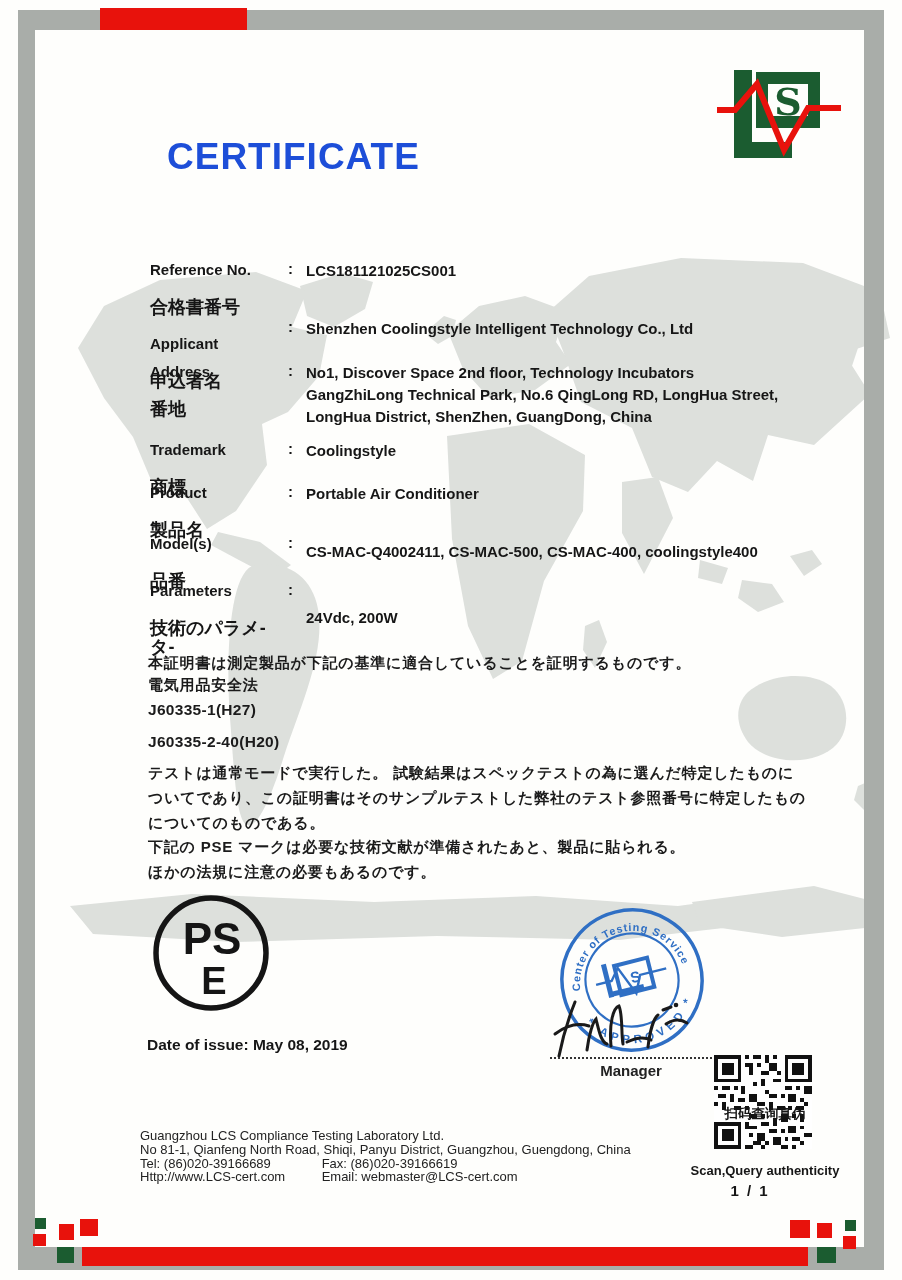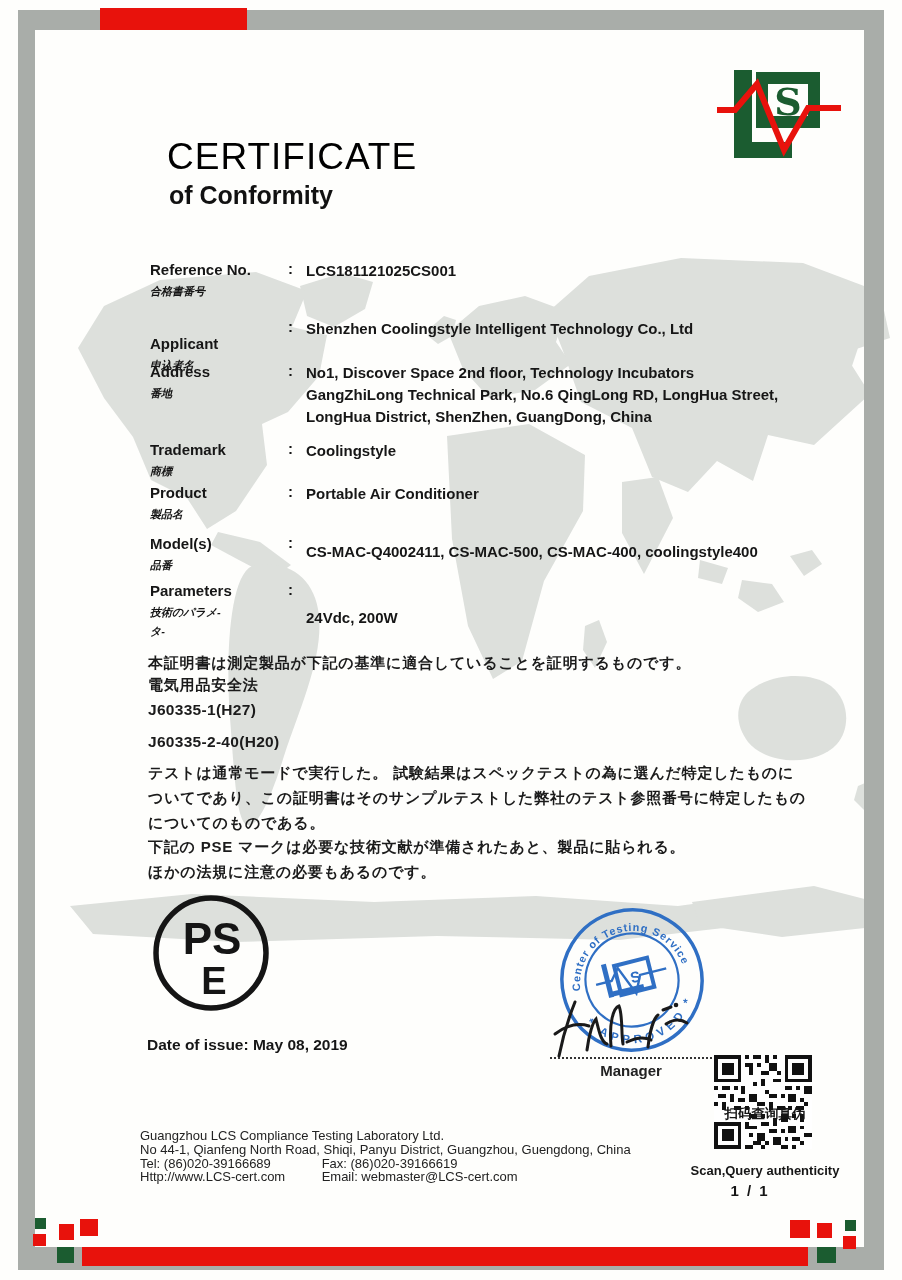--- a/index.html
+++ b/index.html
@@ -16,30 +16,30 @@
   .deco  { position:absolute; z-index:2; }
   .red   { background:#e8120c; }
   .green { background:#1b5c30; }
 
   
   .map { position:absolute; left:0; top:0; z-index:0; }
 
   
   .title {
     position:absolute; left:167px; top:136px; z-index:3;
-    font-size:37px; font-weight:normal; letter-spacing:1px; color:#000000;
+    font-size:37px; font-weight:bold; letter-spacing:1px; color:#1d4ed8;
   }
   .subtitle {
     position:absolute; left:169px; top:181px; z-index:3;
     font-size:25px; font-weight:bold; color:#111;
   }
 
   
   .f-label { position:absolute; left:150px; z-index:3; font-weight:bold; font-size:15px; line-height:19px; }
-  .f-label .native { display:block; font-weight:600; font-size:11px; margin-top:3px; white-space:pre-line;font-style:italic; }
+  .f-label .native { display:block; font-weight:600; font-size:18px; margin-top:19px; white-space:pre-line; }
   .f-colon { position:absolute; left:288px; z-index:3; font-weight:bold; font-size:15px; }
   .f-value { position:absolute; left:306px; z-index:3; font-weight:bold; font-size:15px;
              line-height:22px; width:545px; white-space:pre-line; }
 
   
   .stmt { position:absolute; left:148px; z-index:3; font-size:15px; font-weight:600;
           letter-spacing:0.8px; color:#1b1b1b; }
   .stmt.wide { width:660px; line-height:25px; }
   .stmt.std  { font-size:15.5px; font-weight:bold; letter-spacing:0.3px; }
 
@@ -110,21 +110,20 @@
 
   <svg class="abs" style="left:715px; top:66px; z-index:3;" width="132" height="102" viewBox="0 0 132 102">
     <rect x="19" y="4" width="18" height="88" fill="#1b5c30"></rect>
     <rect x="19" y="76" width="58" height="16" fill="#1b5c30"></rect>
     <rect x="47" y="12" width="52" height="44" fill="none" stroke="#1b5c30" stroke-width="12"></rect>
     <text x="73" y="49" font-family="'DejaVu Serif', serif" font-size="38" font-weight="bold" fill="#1b5c30" text-anchor="middle">S</text>
     <polyline points="2,44 20,44 42,18 69,84 93,42 126,42" fill="none" stroke="#e8120c" stroke-width="6"></polyline>
   </svg>
 
   <div class="title">CERTIFICATE</div>
-  <div class="subtitle">of Conformity</div>
 
   <div class="f-label" style="top:260px;">
     <span>Reference No.</span>
     <span class="native">合格書番号</span>
   </div>
   <div class="f-colon" style="top:260px;">:</div>
   <div class="f-value" style="top:260px;">LCS181121025CS001</div>
 
   <div class="f-label" style="top:334px;">
     <span>Applicant</span>
@@ -305,21 +304,21 @@
         <rect x="17" y="23" width="2" height="1"></rect>
         <rect x="20" y="23" width="1" height="1"></rect>
     </g>
   </svg>
   <div class="qr-caption-cn">扫码查询真伪</div>
   <div class="qr-caption-en">Scan,Query authenticity</div>
   <div class="qr-page">1 / 1</div>
 
   <div class="footer">
     <div>Guangzhou LCS Compliance Testing Laboratory Ltd.</div>
-    <div>No 44-1, Qianfeng North Road, Shiqi, Panyu District, Guangzhou, Guengdong, China</div>
+    <div>No 81-1, Qianfeng North Road, Shiqi, Panyu District, Guangzhou, Guengdong, China</div>
     <div>
       <span class="col1">Tel: (86)020-39166689</span>
       <span>Fax: (86)020-39166619</span>
     </div>
     <div>
       <span class="col1">Http://www.LCS-cert.com</span>
       <span>Email: webmaster@LCS-cert.com</span>
     </div>
   </div>
 

